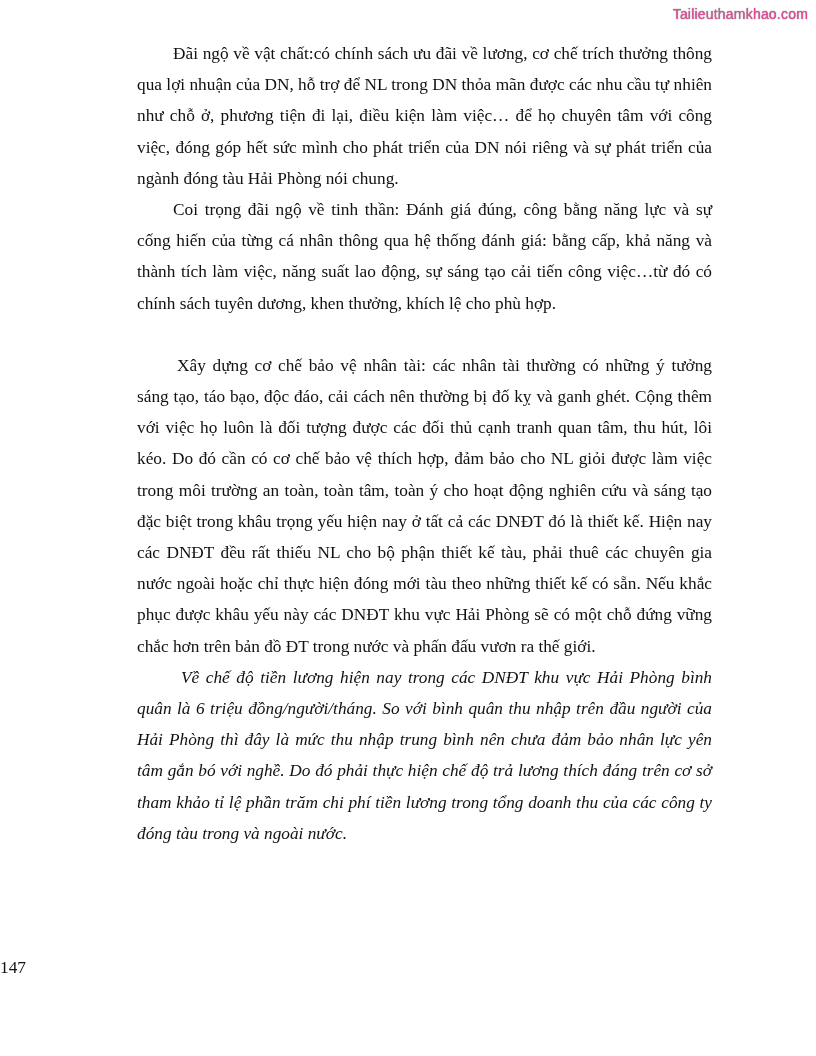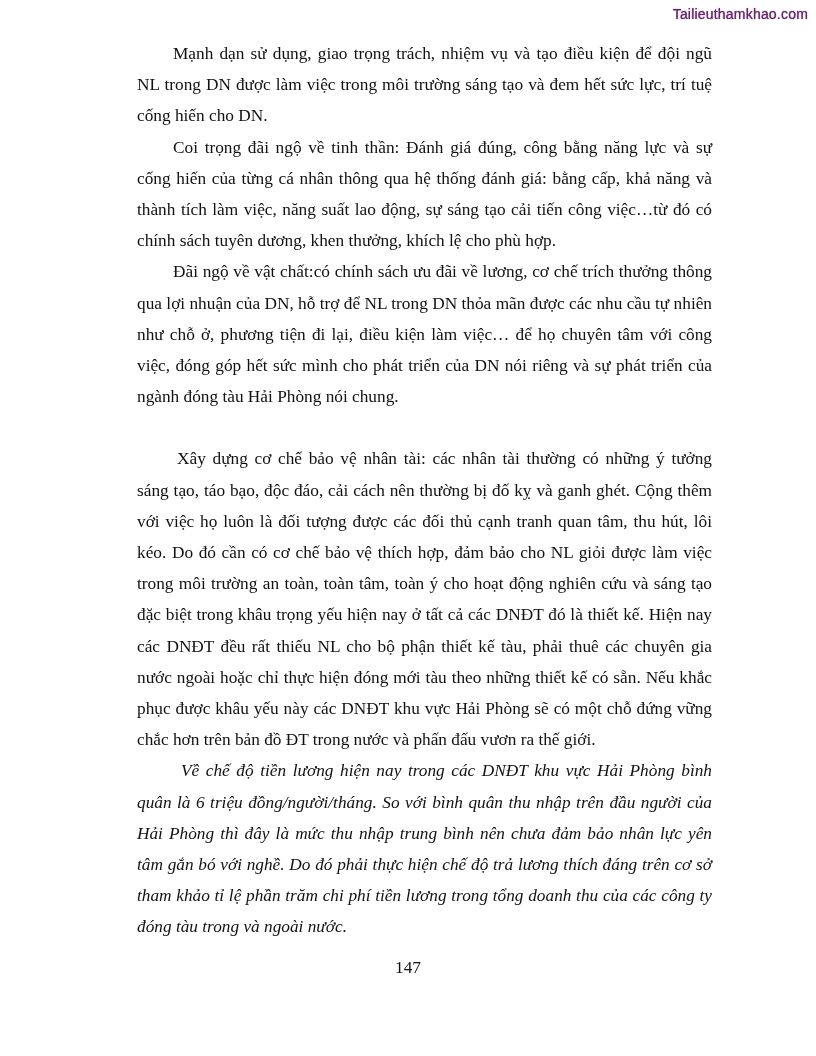--- a/index.html
+++ b/index.html
@@ -11,21 +11,21 @@
       overflow: hidden;
       font-family: "Liberation Serif", "DejaVu Serif", serif;
       color: #111111;
     }
     .watermark {
       position: absolute;
       top: 6px;
       right: 8px;
       font-family: "Liberation Sans", "DejaVu Sans", sans-serif;
       font-size: 14px;
-      color: #701a75;
+      color: #ec4899;
       text-shadow: 0 0 1px #8a8a8a, 0 0 1px #8a8a8a;
       letter-spacing: 0.2px;
     }
     .page-body {
       position: absolute;
       left: 137px;
       top: 38px;
       width: 575px;
     }
     .para {
@@ -35,30 +35,28 @@
       text-align: justify;
       text-indent: 36px;
     }
     .para.indent2 { text-indent: 40px; margin-top: 31px; }
     .para.indent3 { text-indent: 44px; font-style: italic; }
     .page-number {
       position: absolute;
       top: 958px;
       left: 0;
       width: 816px;
-      text-align: center;
       font-size: 17.3px;
     }
   </style>
 </head>
 <body>
 
 <div class="watermark">Tailieuthamkhao.com</div>
 
 <div class="page-body">
-  <p class="para">Mạnh dạn sử dụng, giao trọng trách, nhiệm vụ và tạo điều kiện để đội ngũ NL trong DN được làm việc trong môi trường sáng tạo và đem hết sức lực, trí tuệ cống hiến cho DN.</p>
+  <p class="para">Đãi ngộ về vật chất:có chính sách ưu đãi về lương, cơ chế trích thưởng thông qua lợi nhuận của DN, hỗ trợ để NL trong DN thỏa mãn được các nhu cầu tự nhiên như chỗ ở, phương tiện đi lại, điều kiện làm việc… để họ chuyên tâm với công việc, đóng góp hết sức mình cho phát triển của DN nói riêng và sự phát triển của ngành đóng tàu Hải Phòng nói chung.</p>
   <p class="para">Coi trọng đãi ngộ về tinh thần: Đánh giá đúng, công bằng năng lực và sự cống hiến của từng cá nhân thông qua hệ thống đánh giá: bằng cấp, khả năng và thành tích làm việc, năng suất lao động, sự sáng tạo cải tiến công việc…từ đó có chính sách tuyên dương, khen thưởng, khích lệ cho phù hợp.</p>
-  <p class="para">Đãi ngộ về vật chất:có chính sách ưu đãi về lương, cơ chế trích thưởng thông qua lợi nhuận của DN, hỗ trợ để NL trong DN thỏa mãn được các nhu cầu tự nhiên như chỗ ở, phương tiện đi lại, điều kiện làm việc… để họ chuyên tâm với công việc, đóng góp hết sức mình cho phát triển của DN nói riêng và sự phát triển của ngành đóng tàu Hải Phòng nói chung.</p>
   <p class="para indent2">Xây dựng cơ chế bảo vệ nhân tài: các nhân tài thường có những ý tưởng sáng tạo, táo bạo, độc đáo, cải cách nên thường bị đố kỵ và ganh ghét. Cộng thêm với việc họ luôn là đối tượng được các đối thủ cạnh tranh quan tâm, thu hút, lôi kéo. Do đó cần có cơ chế bảo vệ thích hợp, đảm bảo cho NL giỏi được làm việc trong môi trường an toàn, toàn tâm, toàn ý cho hoạt động nghiên cứu và sáng tạo đặc biệt trong khâu trọng yếu hiện nay ở tất cả các DNĐT đó là thiết kế. Hiện nay các DNĐT đều rất thiếu NL cho bộ phận thiết kế tàu, phải thuê các chuyên gia nước ngoài hoặc chỉ thực hiện đóng mới tàu theo những thiết kế có sẵn. Nếu khắc phục được khâu yếu này các DNĐT khu vực Hải Phòng sẽ có một chỗ đứng vững chắc hơn trên bản đồ ĐT trong nước và phấn đấu vươn ra thế giới.</p>
   <p class="para indent3">Về chế độ tiền lương hiện nay trong các DNĐT khu vực Hải Phòng bình quân là 6 triệu đồng/người/tháng. So với bình quân thu nhập trên đầu người của Hải Phòng thì đây là mức thu nhập trung bình nên chưa đảm bảo nhân lực yên tâm gắn bó với nghề. Do đó phải thực hiện chế độ trả lương thích đáng trên cơ sở tham khảo tỉ lệ phần trăm chi phí tiền lương trong tổng doanh thu của các công ty đóng tàu trong và ngoài nước.</p>
 </div>
 
 <div class="page-number">147</div>
 
 </body></html>

